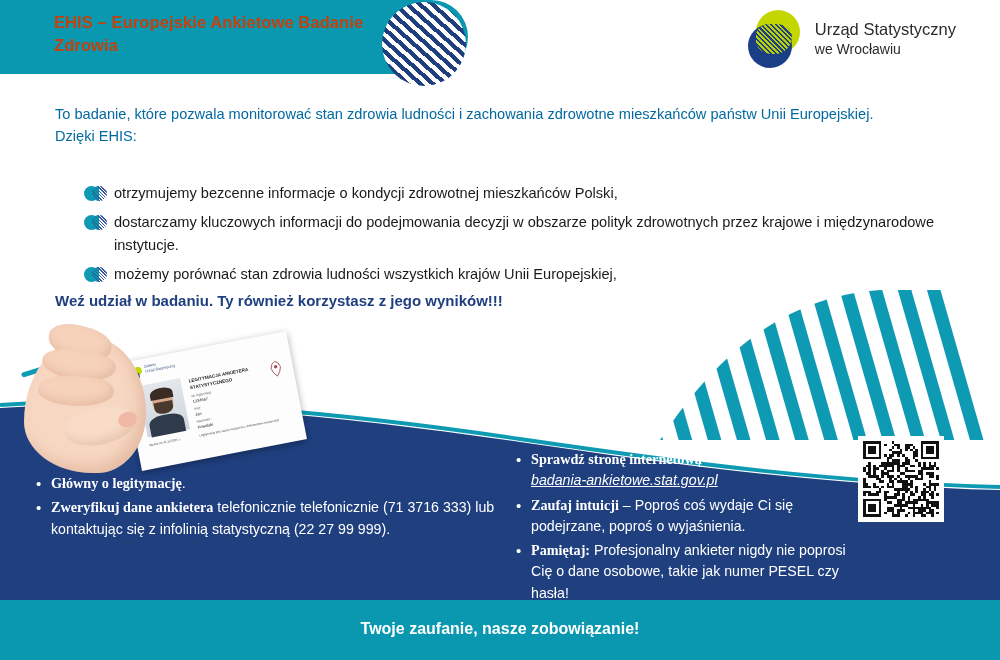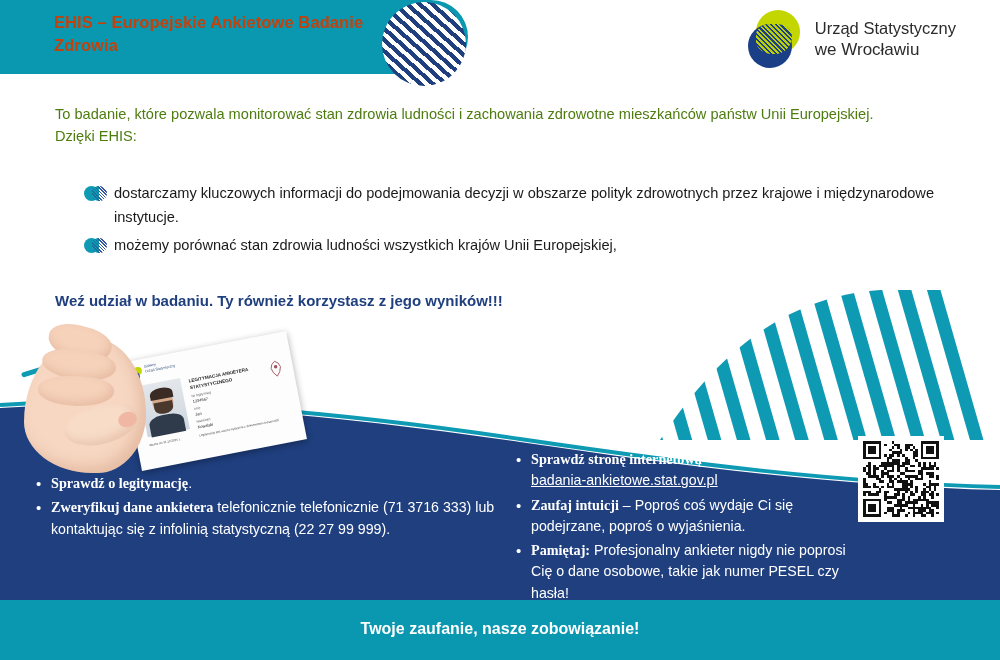--- a/index.html
+++ b/index.html
@@ -42,26 +42,26 @@
     position:absolute; left:8px; top:14px; width:36px; height:30px;
     background:
       repeating-linear-gradient(45deg,#1a3f87 0 1.6px, rgba(195,214,0,.95) 1.6px 3.4px);
     border-bottom-left-radius:22px 16px;
     border-bottom-right-radius:22px 22px;
     border-top-left-radius:18px 14px;
     border-top-right-radius:20px 16px;
   }
   #logo-text { line-height:1.28; }
   #logo-line1 { font-size:16.5px; color:#2b2b2b; white-space:nowrap; }
-  #logo-line2 { font-size:17px; color:#2b2b2b; white-space:nowrap; }
+  #logo-line2 { font-size:14px; color:#2b2b2b; white-space:nowrap; }
 
   
   #intro {
     position:absolute; left:55px; top:103px; width:880px;
-    font-size:14.6px; line-height:1.52; color:#4d7c0f;
+    font-size:14.6px; line-height:1.52; color:#0369a1;
   }
 
   
   #feature-list { position:absolute; left:84px; top:182px; width:860px; }
   .feature-row { display:flex; align-items:flex-start; margin-bottom:5px; }
   .feat-bullet { position:relative; width:30px; height:19px; flex:0 0 auto; margin-top:2px; }
   .fb-left  { position:absolute; left:0; top:2px; width:15px; height:15px; border-radius:50%; background:#0f9ab4; }
   .fb-right {
     position:absolute; left:8px; top:2px; width:15px; height:15px; border-radius:50%;
     background:repeating-linear-gradient(45deg,#2b4b9b 0 1.1px,#ffffff 1.1px 2.3px);
@@ -182,20 +182,28 @@
     <div id="logo-line2">we Wrocławiu</div>
   </div>
 </div>
 
 <div id="intro">
   <div>To badanie, które pozwala monitorować stan zdrowia ludności i zachowania zdrowotne mieszkańców państw Unii Europejskiej.</div>
   <div>Dzięki EHIS:</div>
 </div>
 
 <div id="feature-list">
+  <div class="feature-row">
+    <span class="feat-bullet">
+      <span class="fb-left"></span>
+        <span class="fb-right"></span>
+        <span class="fb-mix"></span>
+    </span>
+    <span class="feature-text">otrzymujemy bezcenne informacje o kondycji zdrowotnej mieszkańców Polski,</span>
+  </div>
   <div class="feature-row">
     <span class="feat-bullet">
       <span class="fb-left"></span>
         <span class="fb-right"></span>
         <span class="fb-mix"></span>
     </span>
     <span class="feature-text">dostarczamy kluczowych informacji do podejmowania decyzji w obszarze polityk zdrowotnych przez krajowe i międzynarodowe instytucje.</span>
   </div>
   <div class="feature-row">
     <span class="feat-bullet">
@@ -271,37 +279,37 @@
   <div class="finger" id="thumb"></div>
   <div id="nail"></div>
 </div>
 
 <div id="panel-heading">Jak sprawdzić ankietera statystycznego?</div>
 
 <div id="left-points">
   <div class="pt">
     <span class="pt-dot">•</span>
     <span class="pt-body">
-      <span class="b">Sprawdź o legitymację</span><span>.</span>
+      <span class="b">Główny o legitymację</span><span>.</span>
     </span>
   </div>
   <div class="pt">
     <span class="pt-dot">•</span>
     <span class="pt-body">
       <span class="b">Zweryfikuj dane ankietera</span><span> telefonicznie telefonicznie (71 3716 333) lub kontaktując się z infolinią statystyczną (22 27 99 999).</span>
     </span>
   </div>
 </div>
 
 <div id="right-points">
   <div class="pt">
     <span class="pt-dot">•</span>
     <span class="pt-body">
       <span class="b">Sprawdź stronę internetową –</span><br>
-      <a class="lnk" style="color:#ffffff;" href="#">badania-ankietowe.stat.gov.pl</a>
+      <a class="lnk" style="color:#ffffff;font-style:italic;" href="#">badania-ankietowe.stat.gov.pl</a>
     </span>
   </div>
   <div class="pt">
     <span class="pt-dot">•</span>
     <span class="pt-body">
       <span class="b">Zaufaj intuicji</span><span> – Poproś coś wydaje Ci się podejrzane, poproś o wyjaśnienia.</span>
     </span>
   </div>
   <div class="pt">
     <span class="pt-dot">•</span>

